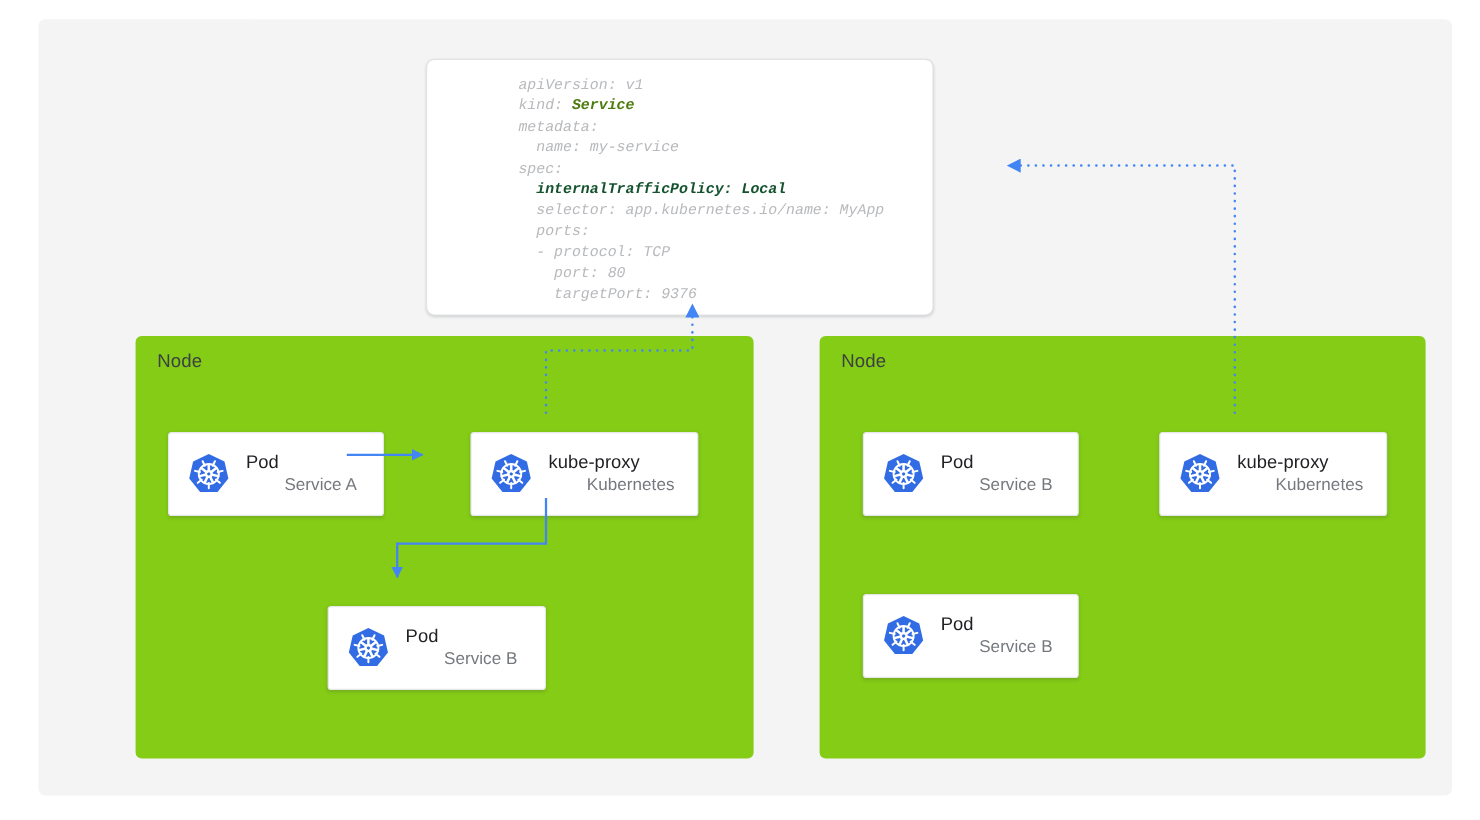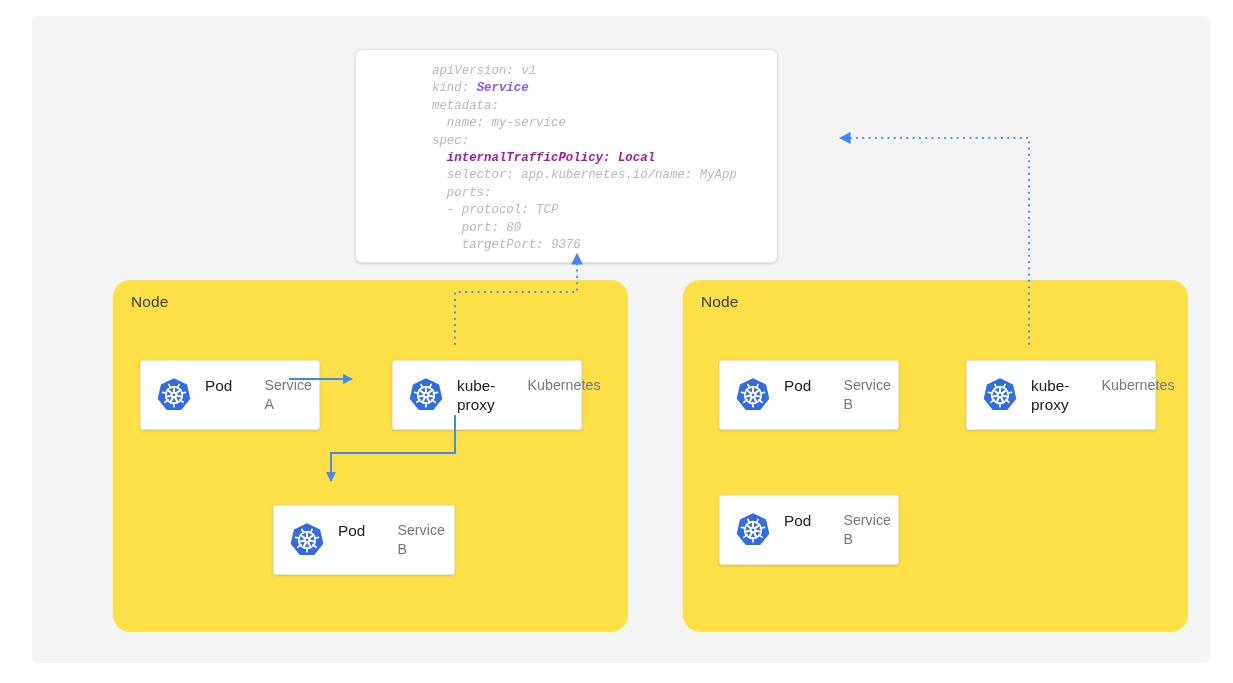--- a/index.html
+++ b/index.html
@@ -46,28 +46,28 @@
     left: 76px;
     top: 13px;
     font-family: "Liberation Mono", "DejaVu Sans Mono", monospace;
     font-size: 12.4px;
     line-height: 17.4px;
     font-style: italic;
     color: #b7b9bc;
     white-space: pre;
   }
   .yaml-line { display: block; height: 17.4px; }
-  .yaml-line.em { color: #a21caf; font-weight: bold; }
-  .yaml-line .em-seg { color: #8b5cf6; font-weight: bold; }
+  .yaml-line.em { color: #14532d; font-weight: bold; }
+  .yaml-line .em-seg { color: #4d7c0f; font-weight: bold; }
 
   
   .node-box {
     position: absolute;
-    background: #fde047;
-    border-radius: 17px;
+    background: #84cc16;
+    border-radius: 5px;
   }
   #node-left  { left: 81px;  top: 264px; width: 515px; height: 352px; }
   #node-right { left: 651px; top: 264px; width: 505px; height: 352px; }
   .node-label {
     position: absolute;
     left: 18px;
     top: 13px;
     font-size: 15.5px;
     color: #3c4043;
     letter-spacing: 0.1px;
@@ -85,21 +85,21 @@
     align-items: center;
   }
   .entity-icon {
     flex: 0 0 auto;
     width: 38px;
     height: 38px;
     margin-left: 14px;
     margin-right: 12px;
   }
   .entity-icon svg { display: block; width: 38px; height: 38px; }
-  .entity-text { display: flex; justify-content: center; }
+  .entity-text { display: flex; flex-direction: column; justify-content: center; }
   .entity-title {
     font-size: 15.3px;
     color: #202124;
     line-height: 19px;
     letter-spacing: 0.05px;
   }
   .entity-sub {
     font-size: 14.2px;
     color: #75797e;
     line-height: 19px;

